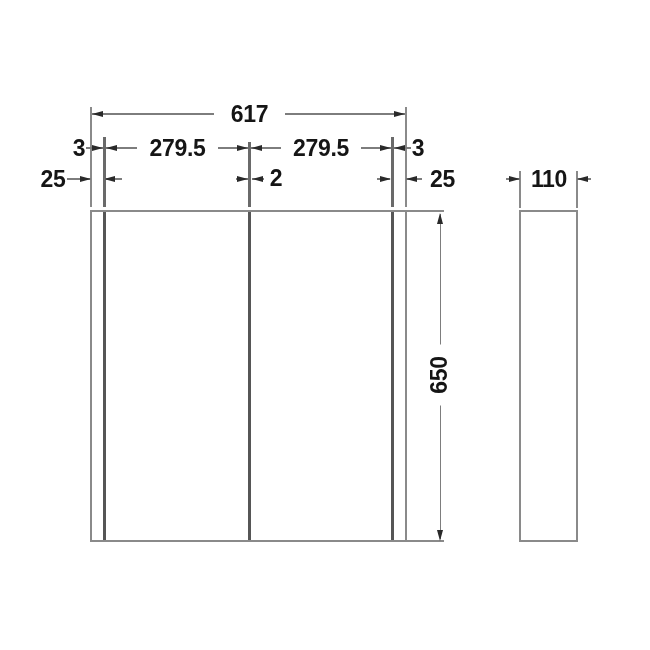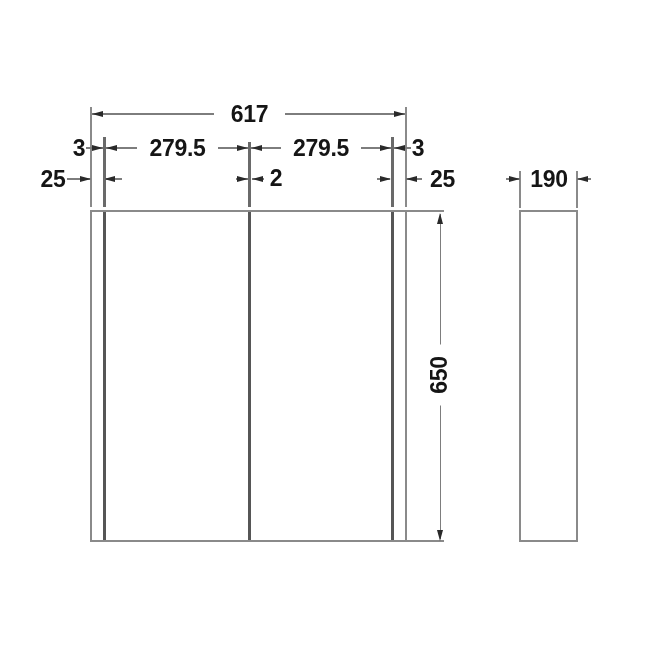--- a/index.html
+++ b/index.html
@@ -94,16 +94,16 @@
   <div class="aD" style="left:437px;top:530px"></div>
 
   <div class="lbl lbl-bg" style="left:214px;top:101px;width:71px">617</div>
   <div class="lbl" style="left:64px;top:135px;width:30px">3</div>
   <div class="lbl lbl-bg" style="left:137px;top:135px;width:81px">279.5</div>
   <div class="lbl lbl-bg" style="left:281px;top:135px;width:80px">279.5</div>
   <div class="lbl" style="left:403px;top:135px;width:30px">3</div>
   <div class="lbl" style="left:31px;top:166px;width:44px">25</div>
   <div class="lbl" style="left:263px;top:165px;width:26px">2</div>
   <div class="lbl" style="left:420px;top:166px;width:45px">25</div>
-  <div class="lbl" style="left:524px;top:166px;width:50px">190</div>
+  <div class="lbl" style="left:524px;top:166px;width:50px">110</div>
   <div class="lbl lbl-bg rot" style="left:408px;top:362px;width:61px">650</div>
 
 </div>
 
 </body></html>

